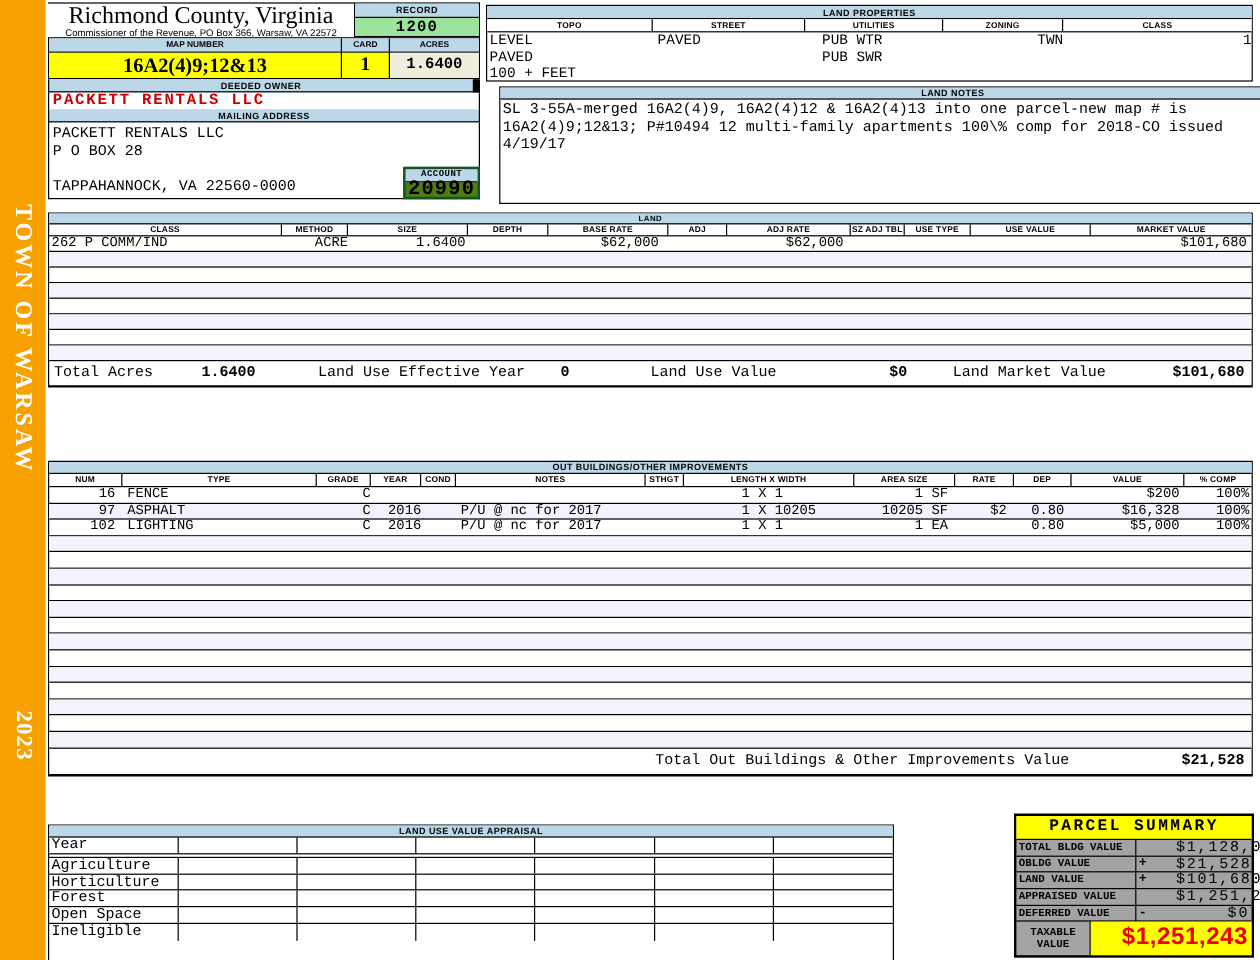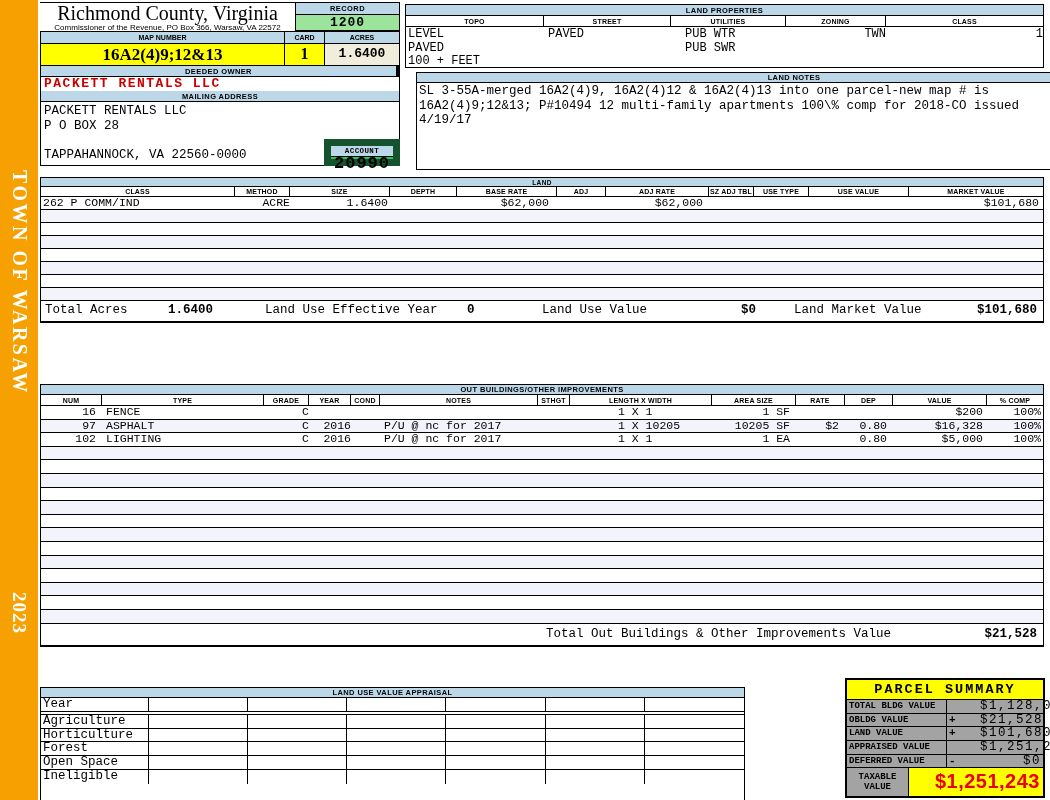--- a/index.html
+++ b/index.html
@@ -41,29 +41,29 @@
   .map-table{left:40px;top:31px;width:360px;height:35px;border:1px solid #000;display:grid;
              grid-template-columns:244px 40px 74px;grid-template-rows:12px 21px;}
   .map-table .hd{background:var(--blue);border-bottom:1px solid #000;border-right:1px solid #000;
              display:flex;align-items:center;justify-content:center;font-size:7px;font-weight:bold;}
   .map-table .hd:nth-child(3){border-right:none;}
   .map-value{background:var(--yellow);border-right:1px solid #000;text-align:center;
              font-weight:bold;font-size:17px;line-height:21px;}
   .card-value{background:var(--yellow);border-right:1px solid #000;text-align:center;
              font-weight:bold;font-size:16px;line-height:20px;}
   .acres-value{background:var(--cream);text-align:center;font-weight:bold;font-size:13px;line-height:20px;}
-  .owner-bar{left:40px;top:66px;width:360px;height:11px;border-left:1px solid #000;border-right:4px solid #000000;text-align:center;}
+  .owner-bar{left:40px;top:66px;width:360px;height:11px;border-left:1px solid #000;border-right:6px solid #000000;text-align:center;}
   .owner-value{left:40px;top:77px;width:360px;height:14px;border-left:1px solid #000;border-right:1px solid #000;
              color:var(--red);font-weight:bold;font-size:13px;line-height:13px;letter-spacing:1.5px;padding-left:3px;}
   .mail-bar{left:40px;top:91px;width:360px;height:11px;border-left:1px solid #000;border-right:1px solid #000;}
   .addr-box{left:40px;top:102px;width:360px;height:64px;border:1px solid #000;border-top:none;
             font-size:12.5px;line-height:14.5px;padding:2px 0 0 3px;}
   .addr-line{min-height:14.5px;white-space:nowrap;}
-  .account-box{position:absolute;right:-1px;bottom:-1px;width:76px;height:27px;
-            border:7px solid #14532d;background:#22c55e;}
+  .account-box{position:absolute;right:-1px;bottom:-1px;width:64px;height:27px;
+            border:2px solid #14532d;background:#4d7c0f;}
   .account-label{height:11px;}
   .account-value{font-weight:bold;font-size:17px;text-align:center;line-height:14px;letter-spacing:1px;}
 
   
   .landprops{left:405px;top:4px;width:639px;height:64px;border:1px solid #000;}
   .lp-title{height:11px;}
   .lp-head{display:grid;grid-template-columns:138px 127px 115px 100px 1fr;height:11px;
            border-bottom:1px solid #000;background:#fff;}
   .lp-data{display:grid;grid-template-columns:138px 127px 115px 100px 1fr;grid-auto-rows:13.5px;
            font-size:12px;font-family:"Liberation Mono","DejaVu Sans Mono",monospace;}

